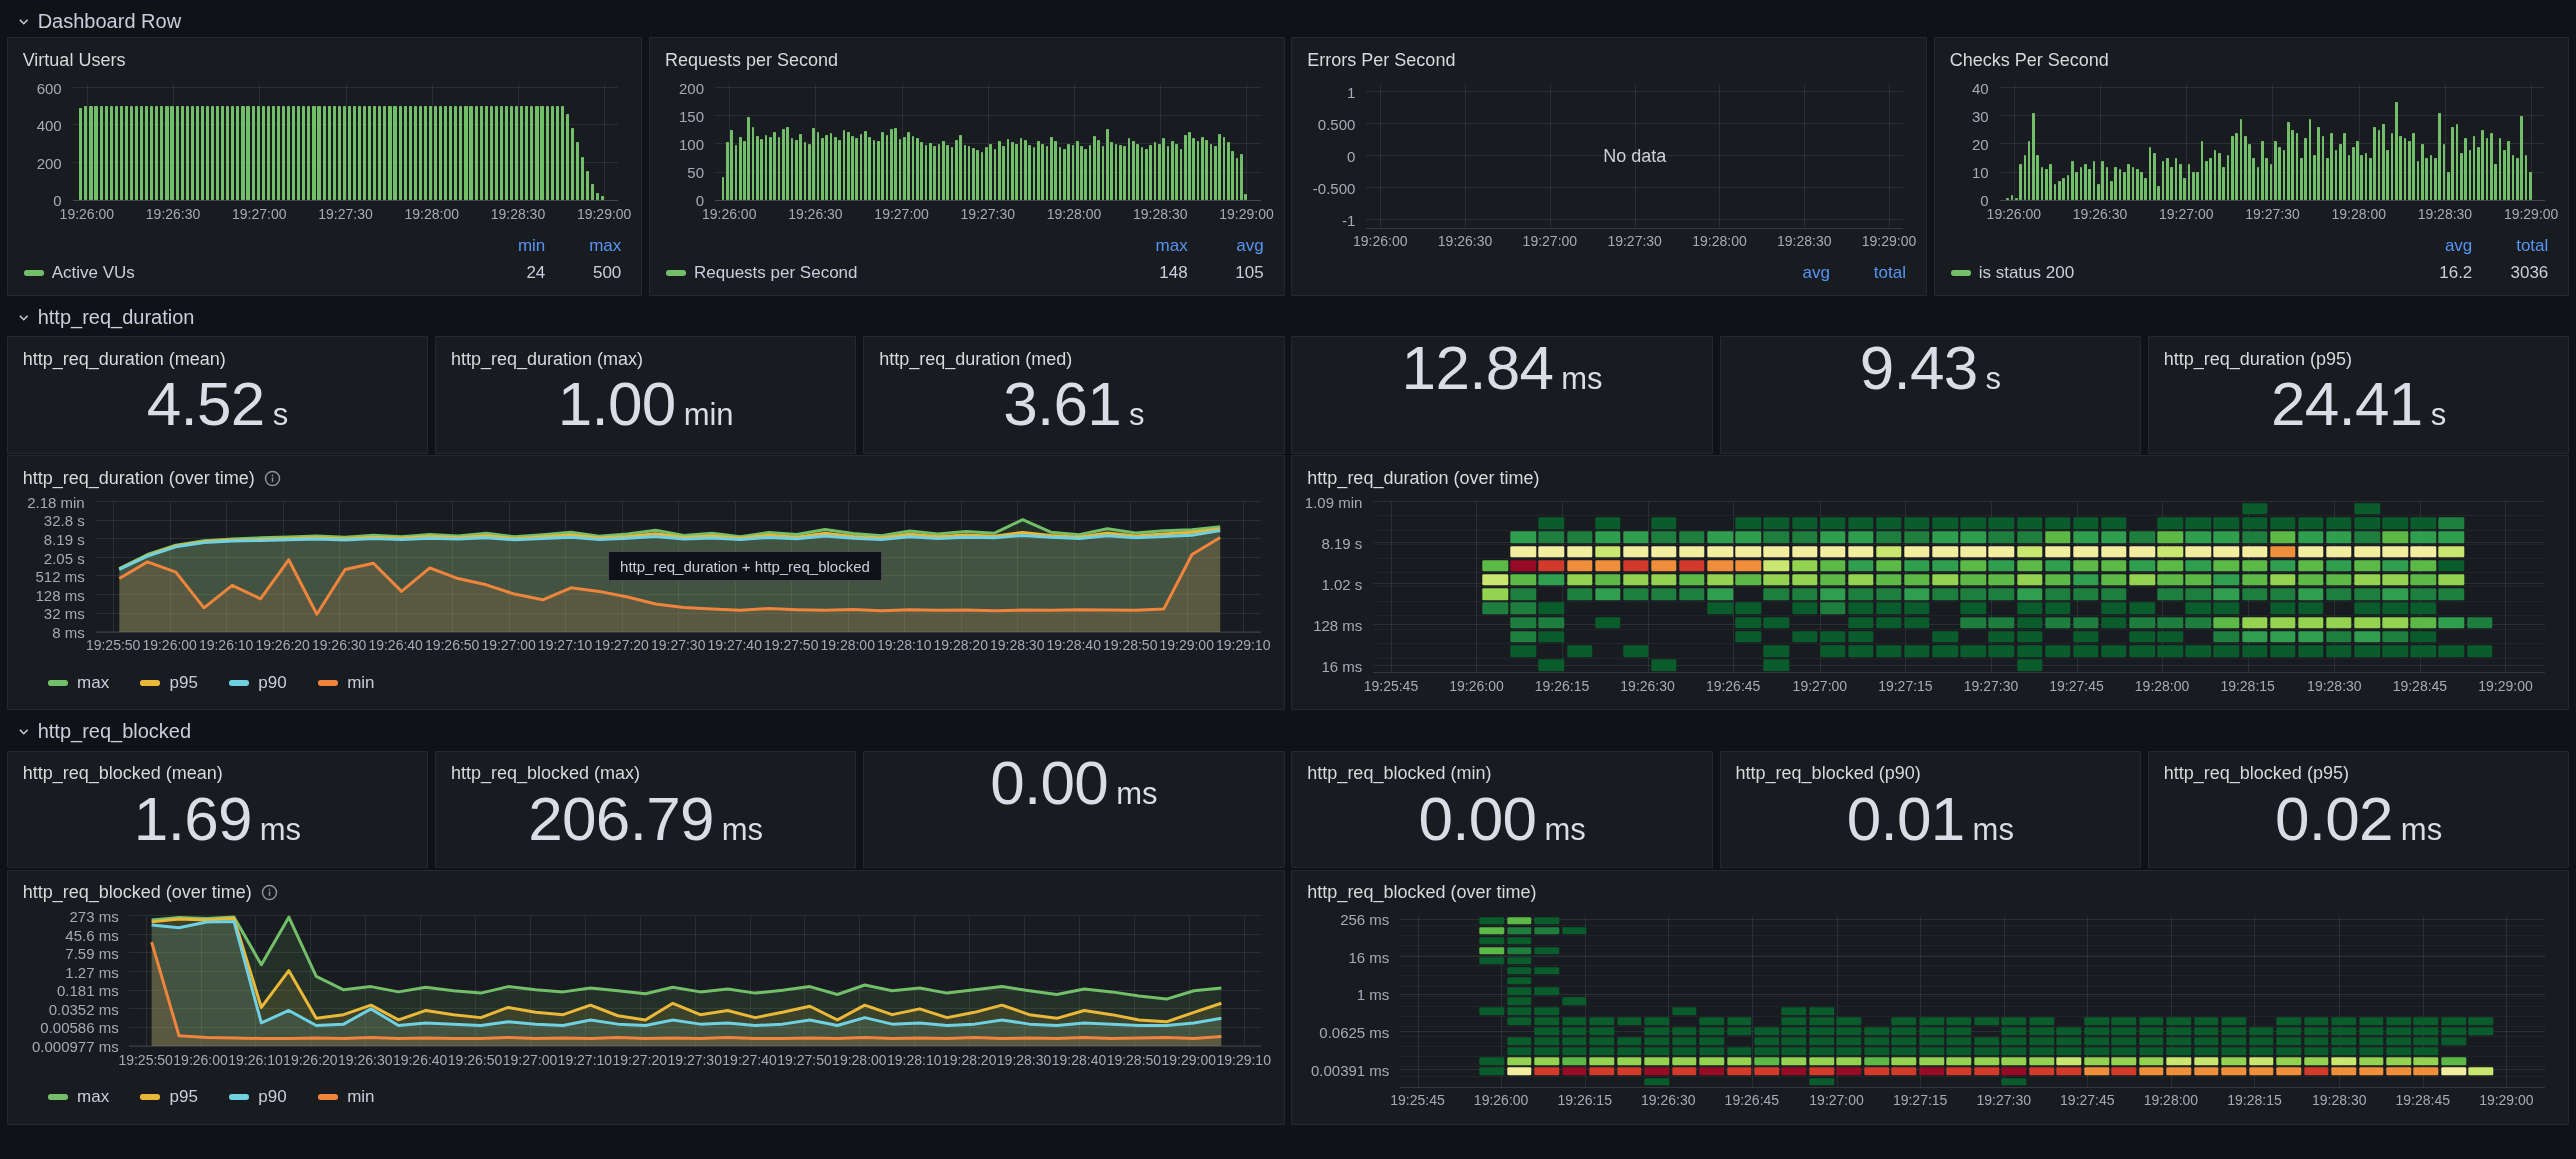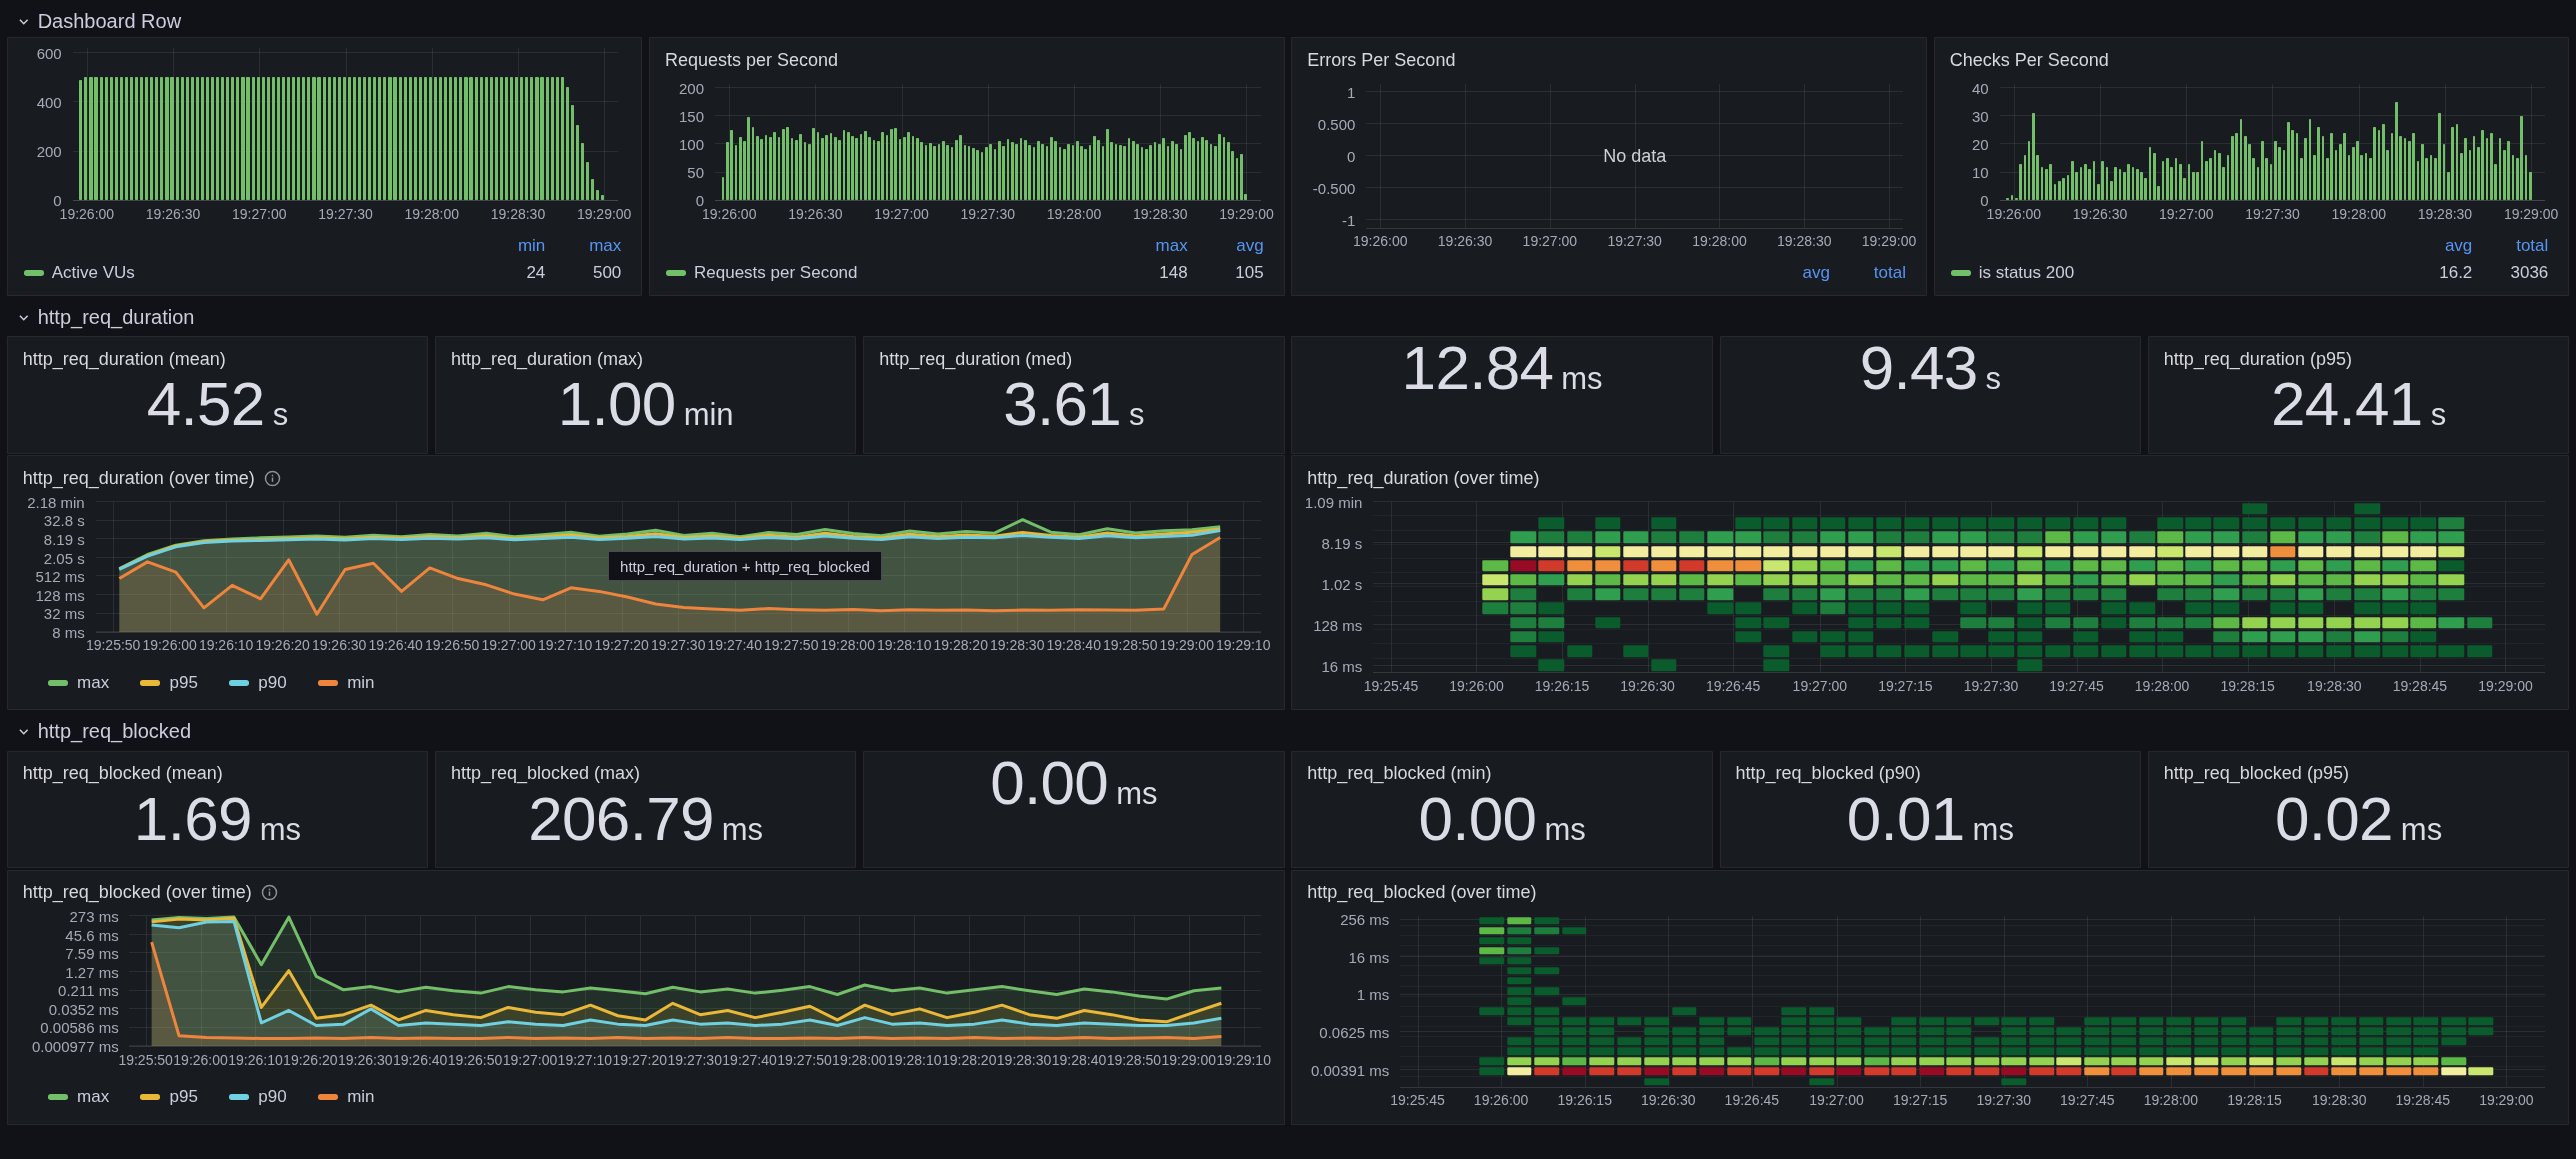--- a/index.html
+++ b/index.html
@@ -44,20 +44,23 @@
   <div class="row-header">
     <span class="chev">
         <svg viewBox="0 0 14 14" width="13.5" height="13.5">
           <path d="M3 5l4 4 4-4" fill="none" stroke="#ccccdc" stroke-width="1.6"></path>
         </svg>
       </span>
     <span>Dashboard Row</span>
   </div>
   <div class="grid top-row">
     <section class="panel">
+        <div class="panel-title-bar">
+          <div class="panel-title">Virtual Users</div>
+        </div>
         <div class="plot-wrap" style="margin: 9.4px 23px 30px 65px;">
           <div class="plot">
             <div class="grid-h" style="bottom: 0%;"></div>
             <div class="tick-y" style="bottom: 0%; left: -65px; width: 54px;">0</div>
             <div class="grid-h" style="bottom: 32.2581%;"></div>
             <div class="tick-y" style="bottom: 32.2581%; left: -65px; width: 54px;">200</div>
             <div class="grid-h" style="bottom: 64.5161%;"></div>
             <div class="tick-y" style="bottom: 64.5161%; left: -65px; width: 54px;">400</div>
             <div class="grid-h" style="bottom: 96.7742%;"></div>
             <div class="tick-y" style="bottom: 96.7742%; left: -65px; width: 54px;">600</div>
@@ -1172,21 +1175,21 @@
         </div>
         <div class="plot-wrap" style="margin: 9.4px 23px 31px 121px;">
           <div class="plot">
             <div class="grid-h" style="bottom: 0%;"></div>
             <div class="tick-y" style="bottom: 0%; left: -121px; width: 111px;">0.000977 ms</div>
             <div class="grid-h" style="bottom: 14.2861%;"></div>
             <div class="tick-y" style="bottom: 14.2861%; left: -121px; width: 111px;">0.00586 ms</div>
             <div class="grid-h" style="bottom: 28.5722%;"></div>
             <div class="tick-y" style="bottom: 28.5722%; left: -121px; width: 111px;">0.0352 ms</div>
             <div class="grid-h" style="bottom: 42.8572%;"></div>
-            <div class="tick-y" style="bottom: 42.8572%; left: -121px; width: 111px;">0.211 ms</div>
+            <div class="tick-y" style="bottom: 42.8572%; left: -121px; width: 111px;">0.181 ms</div>
             <div class="grid-h" style="bottom: 57.1433%;"></div>
             <div class="tick-y" style="bottom: 57.1433%; left: -121px; width: 111px;">1.27 ms</div>
             <div class="grid-h" style="bottom: 71.4273%;"></div>
             <div class="tick-y" style="bottom: 71.4273%; left: -121px; width: 111px;">7.59 ms</div>
             <div class="grid-h" style="bottom: 85.7145%;"></div>
             <div class="tick-y" style="bottom: 85.7145%; left: -121px; width: 111px;">45.6 ms</div>
             <div class="grid-h" style="bottom: 100%;"></div>
             <div class="tick-y" style="bottom: 100%; left: -121px; width: 111px;">273 ms</div>
             <div class="grid-v" style="left: 1.5%;"></div>
             <div class="tick-x" style="left: 1.5%;">19:25:50</div>

